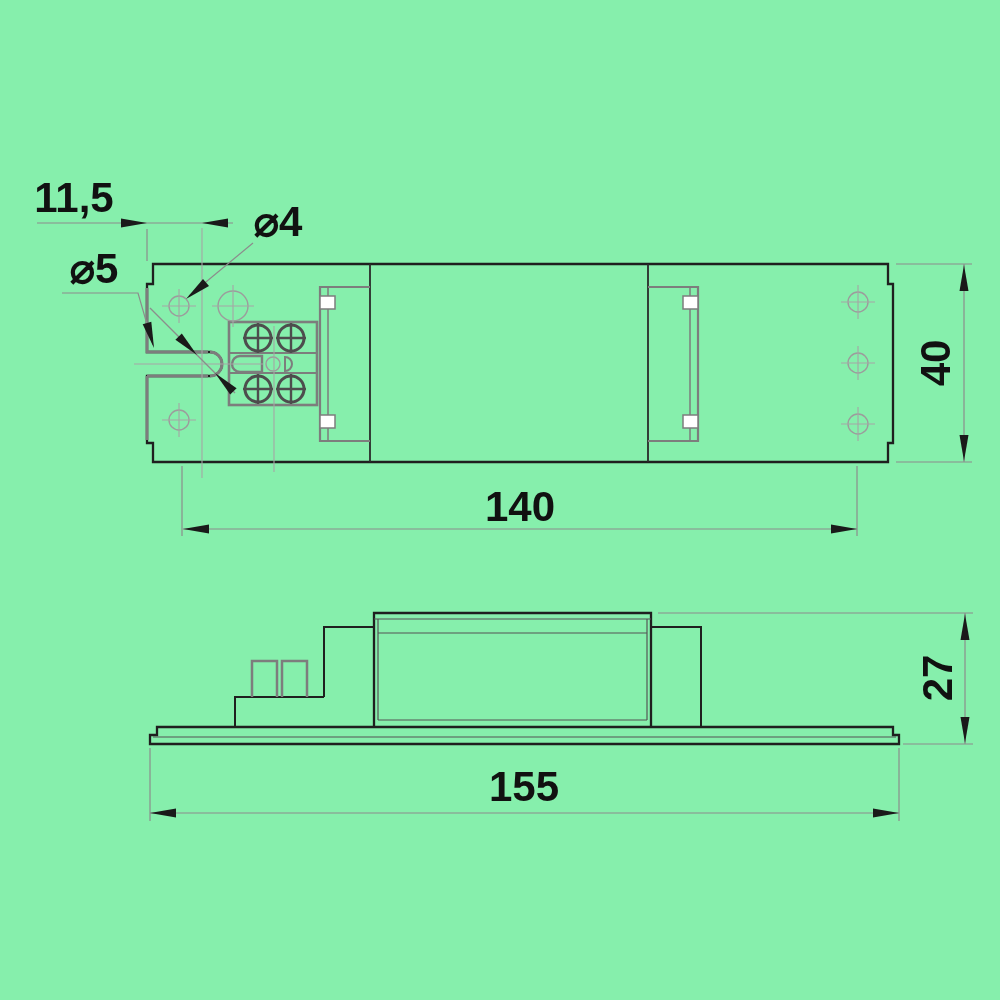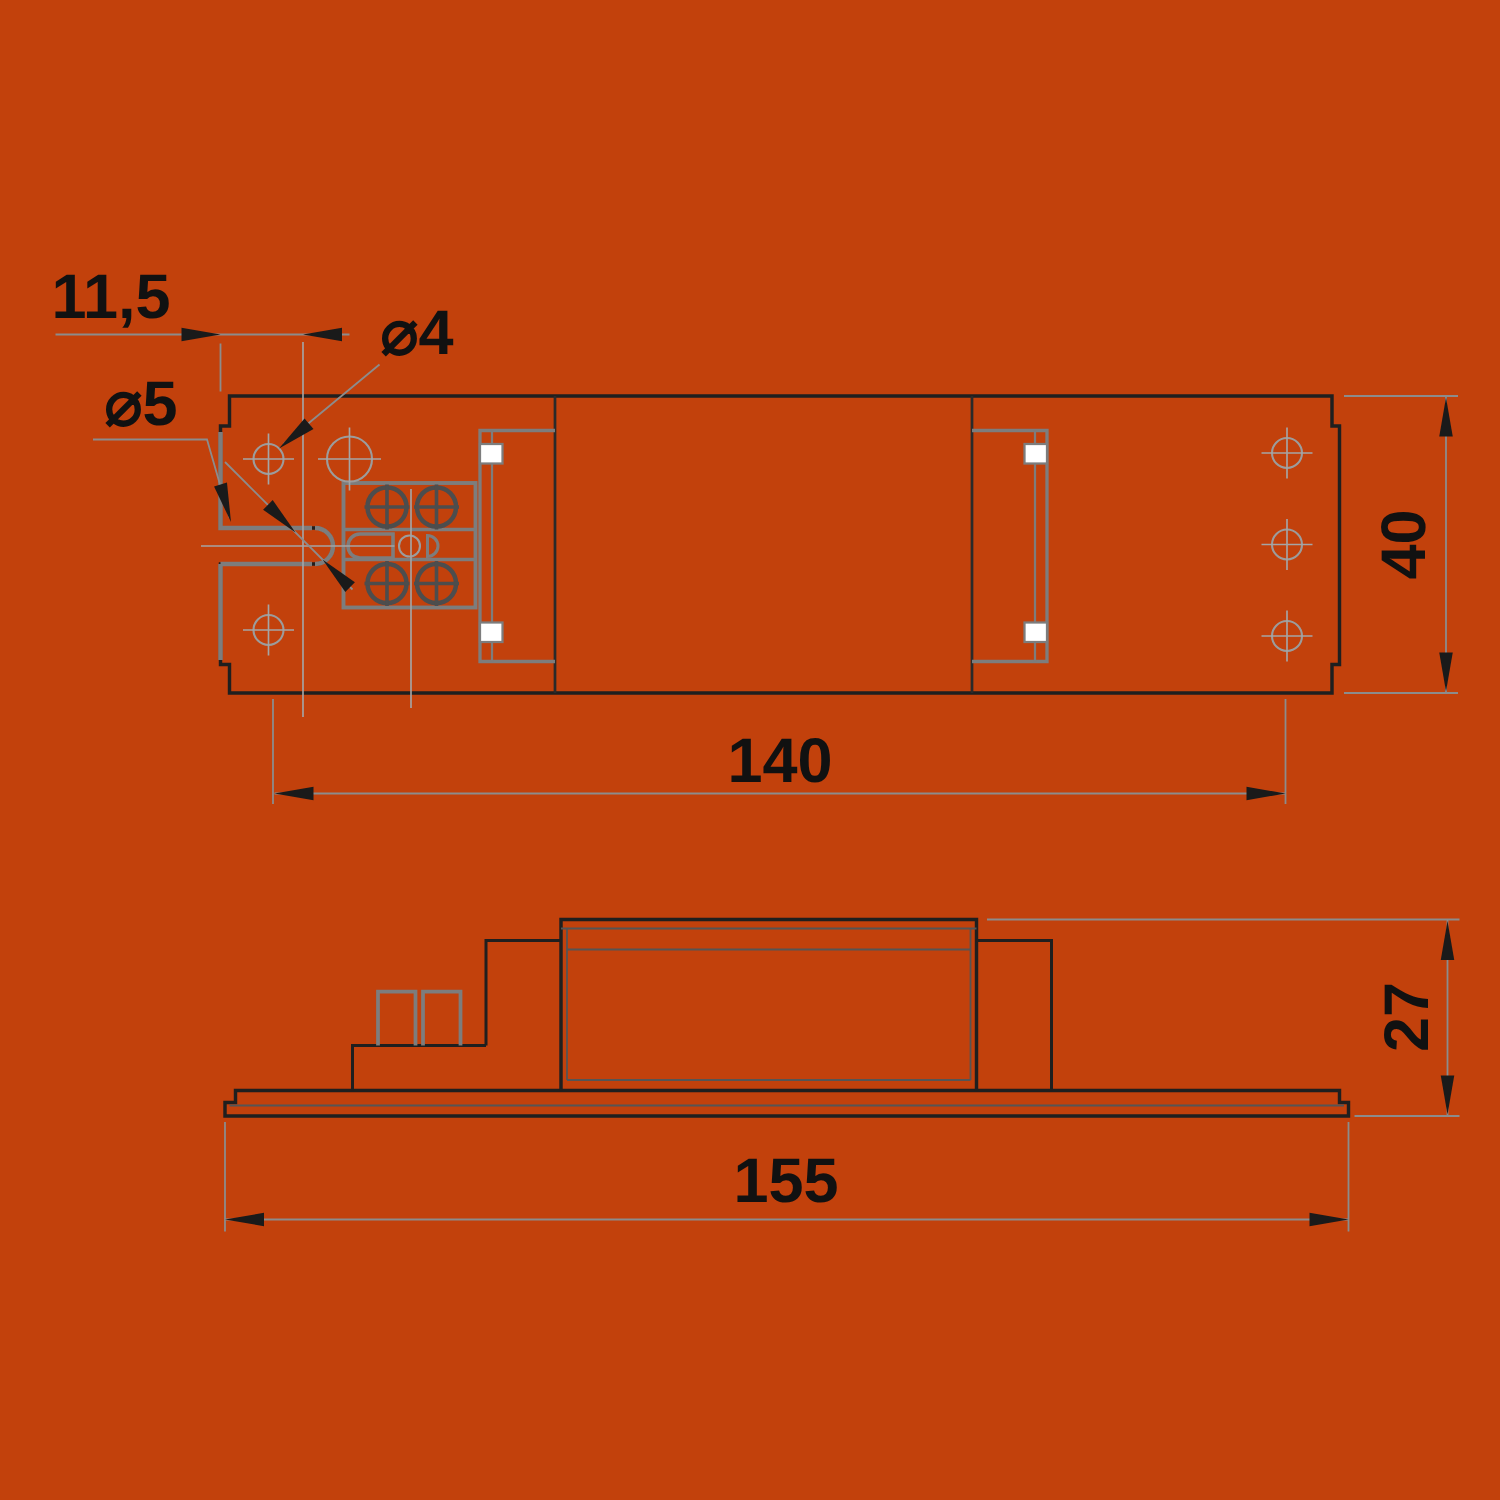--- a/index.html
+++ b/index.html
@@ -1,16 +1,16 @@
 <!DOCTYPE html>
 <html><head>
 <meta charset="utf-8">
 <style>
   html,body{margin:0;padding:0;background:#ffffff;}
-  .stage{position:relative;width:1000px;height:1000px;background:#c2410c;overflow:hidden;
+  .stage{position:relative;width:1000px;height:1000px;background:#86efac;overflow:hidden;
          font-family:"Liberation Sans", sans-serif;}
   svg{position:absolute;left:0;top:0;}
   
   .outline{stroke:#1f1f1f;stroke-width:2.3;fill:none;stroke-linejoin:miter;}
   .outline-thin{stroke:#2a2a2a;stroke-width:1.8;fill:none;}
   .gray-thick{stroke:#7d7d7d;stroke-width:3;fill:none;}
   .gray-med{stroke:#7d7d7d;stroke-width:2.2;fill:none;}
   .gray-fill{stroke:#7d7d7d;stroke-width:2.2;fill:#ffffff;}
   .screw{stroke:#4d4d4d;stroke-width:3;fill:none;}
   .screw-cross{stroke:#4d4d4d;stroke-width:2.4;fill:none;}

